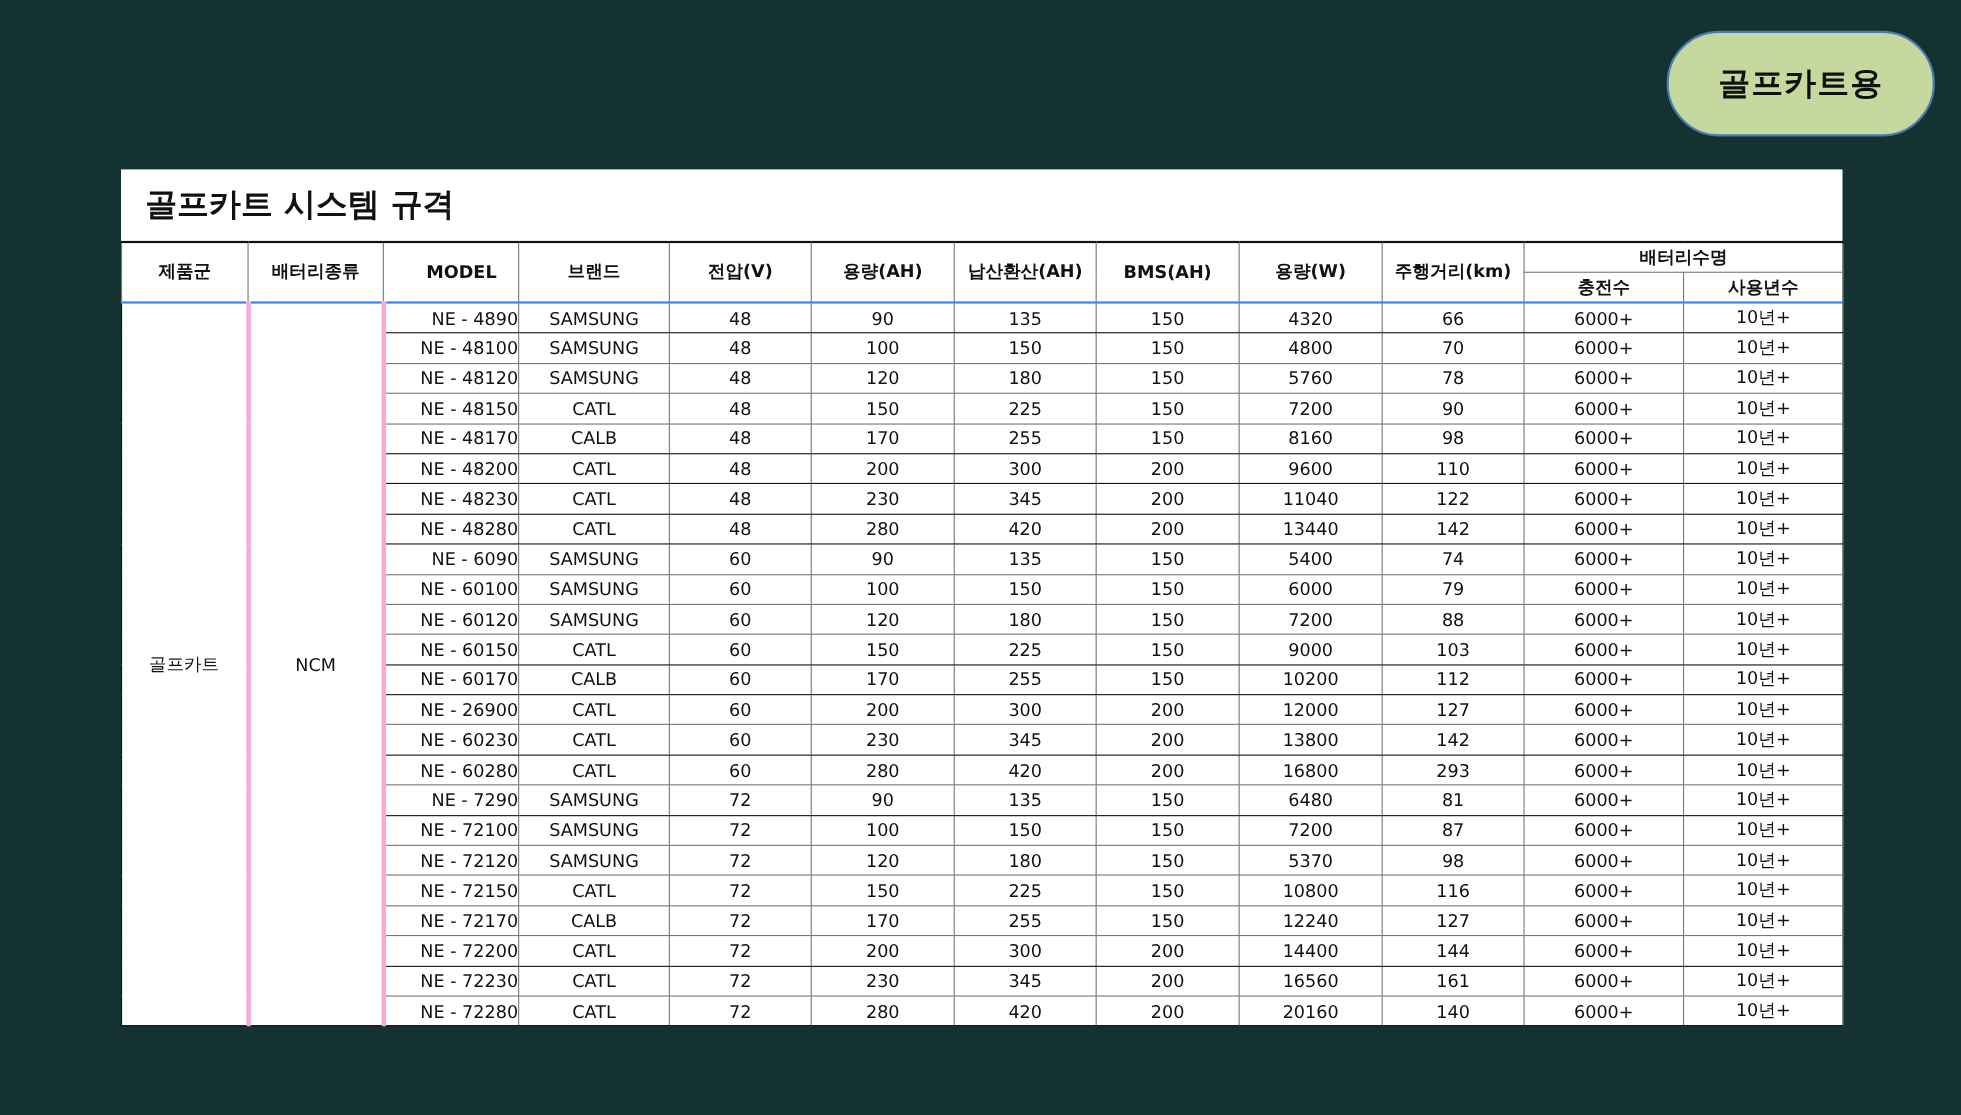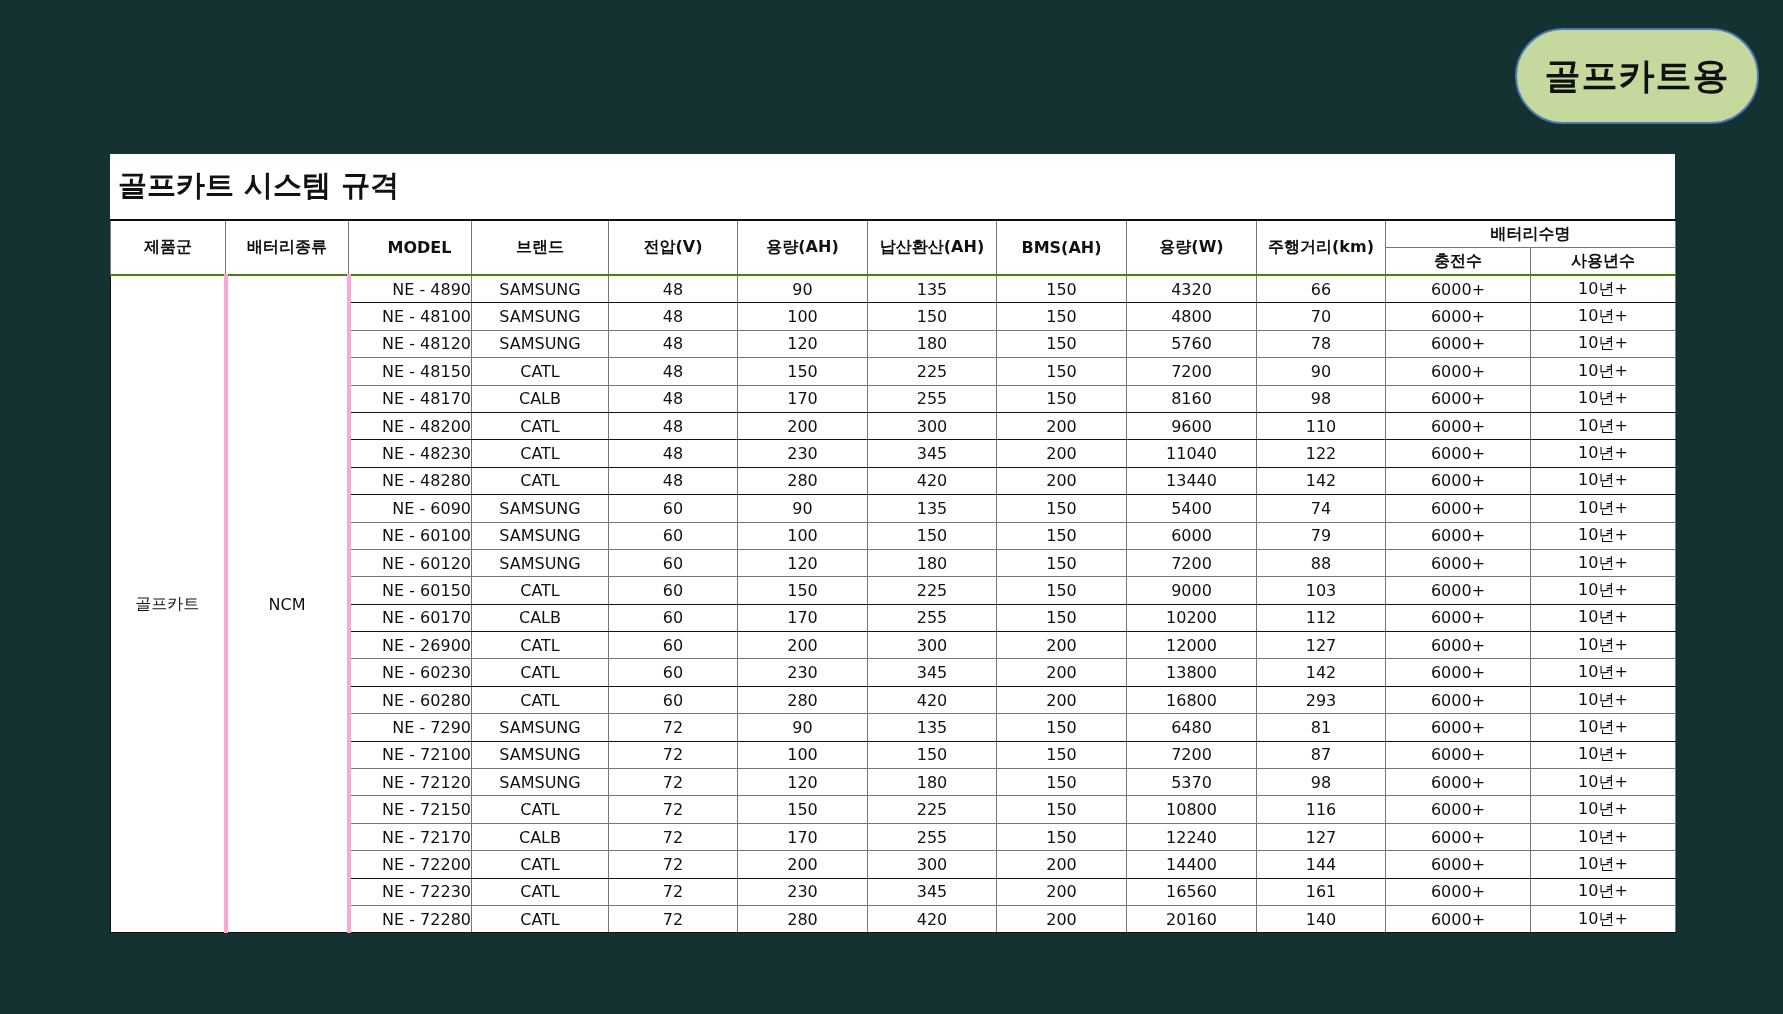--- a/index.html
+++ b/index.html
@@ -17,36 +17,36 @@
       top: 28px;
       width: 244px;
       height: 96px;
       border-radius: 48px;
       background: #c5d89d;
       border: 2px solid #4a7ab0;
       box-sizing: border-box;
       display: flex;
       align-items: center;
       justify-content: center;
-      font-size: 36px;
+      font-size: 29px;
       font-weight: bold;
       color: #111;
       letter-spacing: 1px;
     }
     .sheet {
       position: absolute;
       left: 110px;
       top: 154px;
       width: 1565px;
       height: 778px;
       background: #ffffff;
     }
     .title {
       position: absolute;
-      left: 8px;
+      left: 22px;
       top: 12px;
       font-size: 29px;
       font-weight: bold;
       color: #111;
     }
     table {
       position: absolute;
       left: 0;
       top: 65px;
       width: 1565px;
@@ -62,21 +62,21 @@
       white-space: nowrap;
       overflow: hidden;
     }
     th {
       font-weight: bold;
       font-size: 16px;
     }
     thead tr.h1 th { height: 26px; }
     thead tr.h2 th { height: 26px; }
     thead tr.h1 th.tall { height: 53px; }
-    thead { border-top: 2px solid #111; border-bottom: 2px solid #4d7c0f; }
+    thead { border-top: 2px solid #111; border-bottom: 2px solid #3b82f6; }
     thead tr.h1 th { border-top: 2px solid #111; }
     tbody tr td { height: 26.4px; }
     td.model { text-align: right; }
     td.group, td.type { border-right: 4px solid #f9a8d4; border-left: 1px solid #111; }
     .sep-dark td { border-bottom: 1.5px solid #111; }
     th.bl, td.bl { border-left: 1px solid #111; padding-left: 19px; }
   </style>
 </head>
 <body>
 

